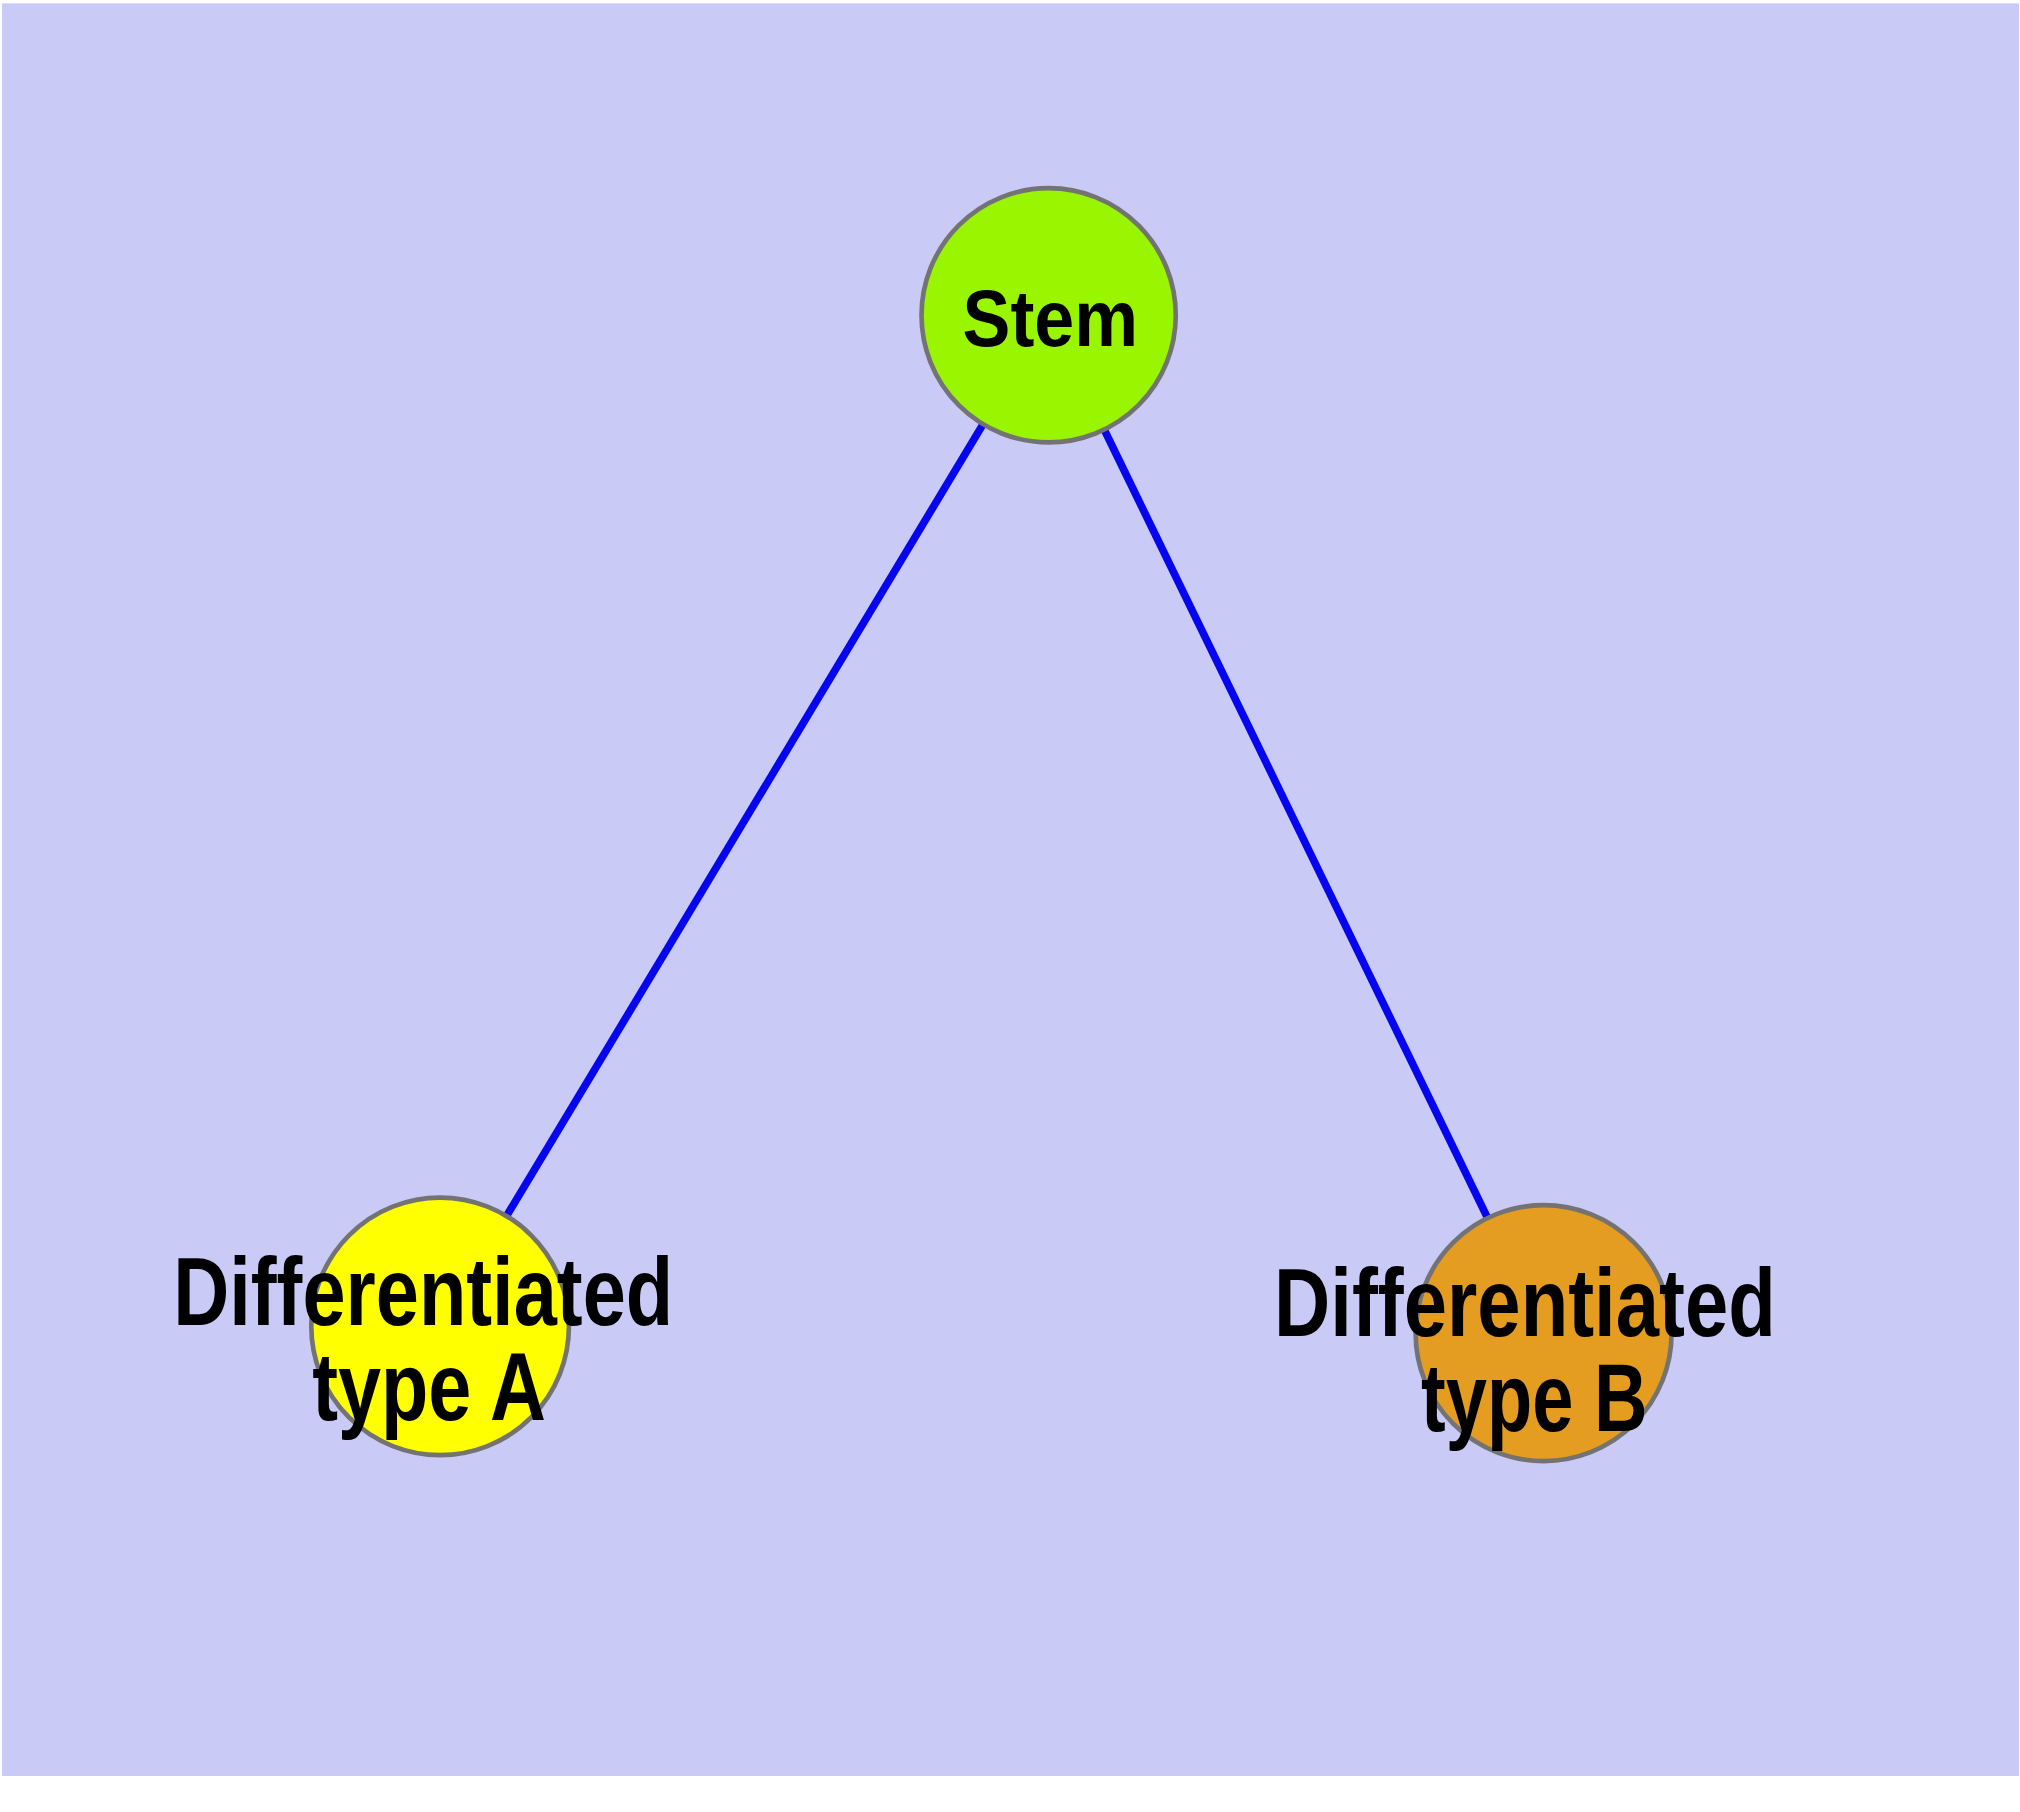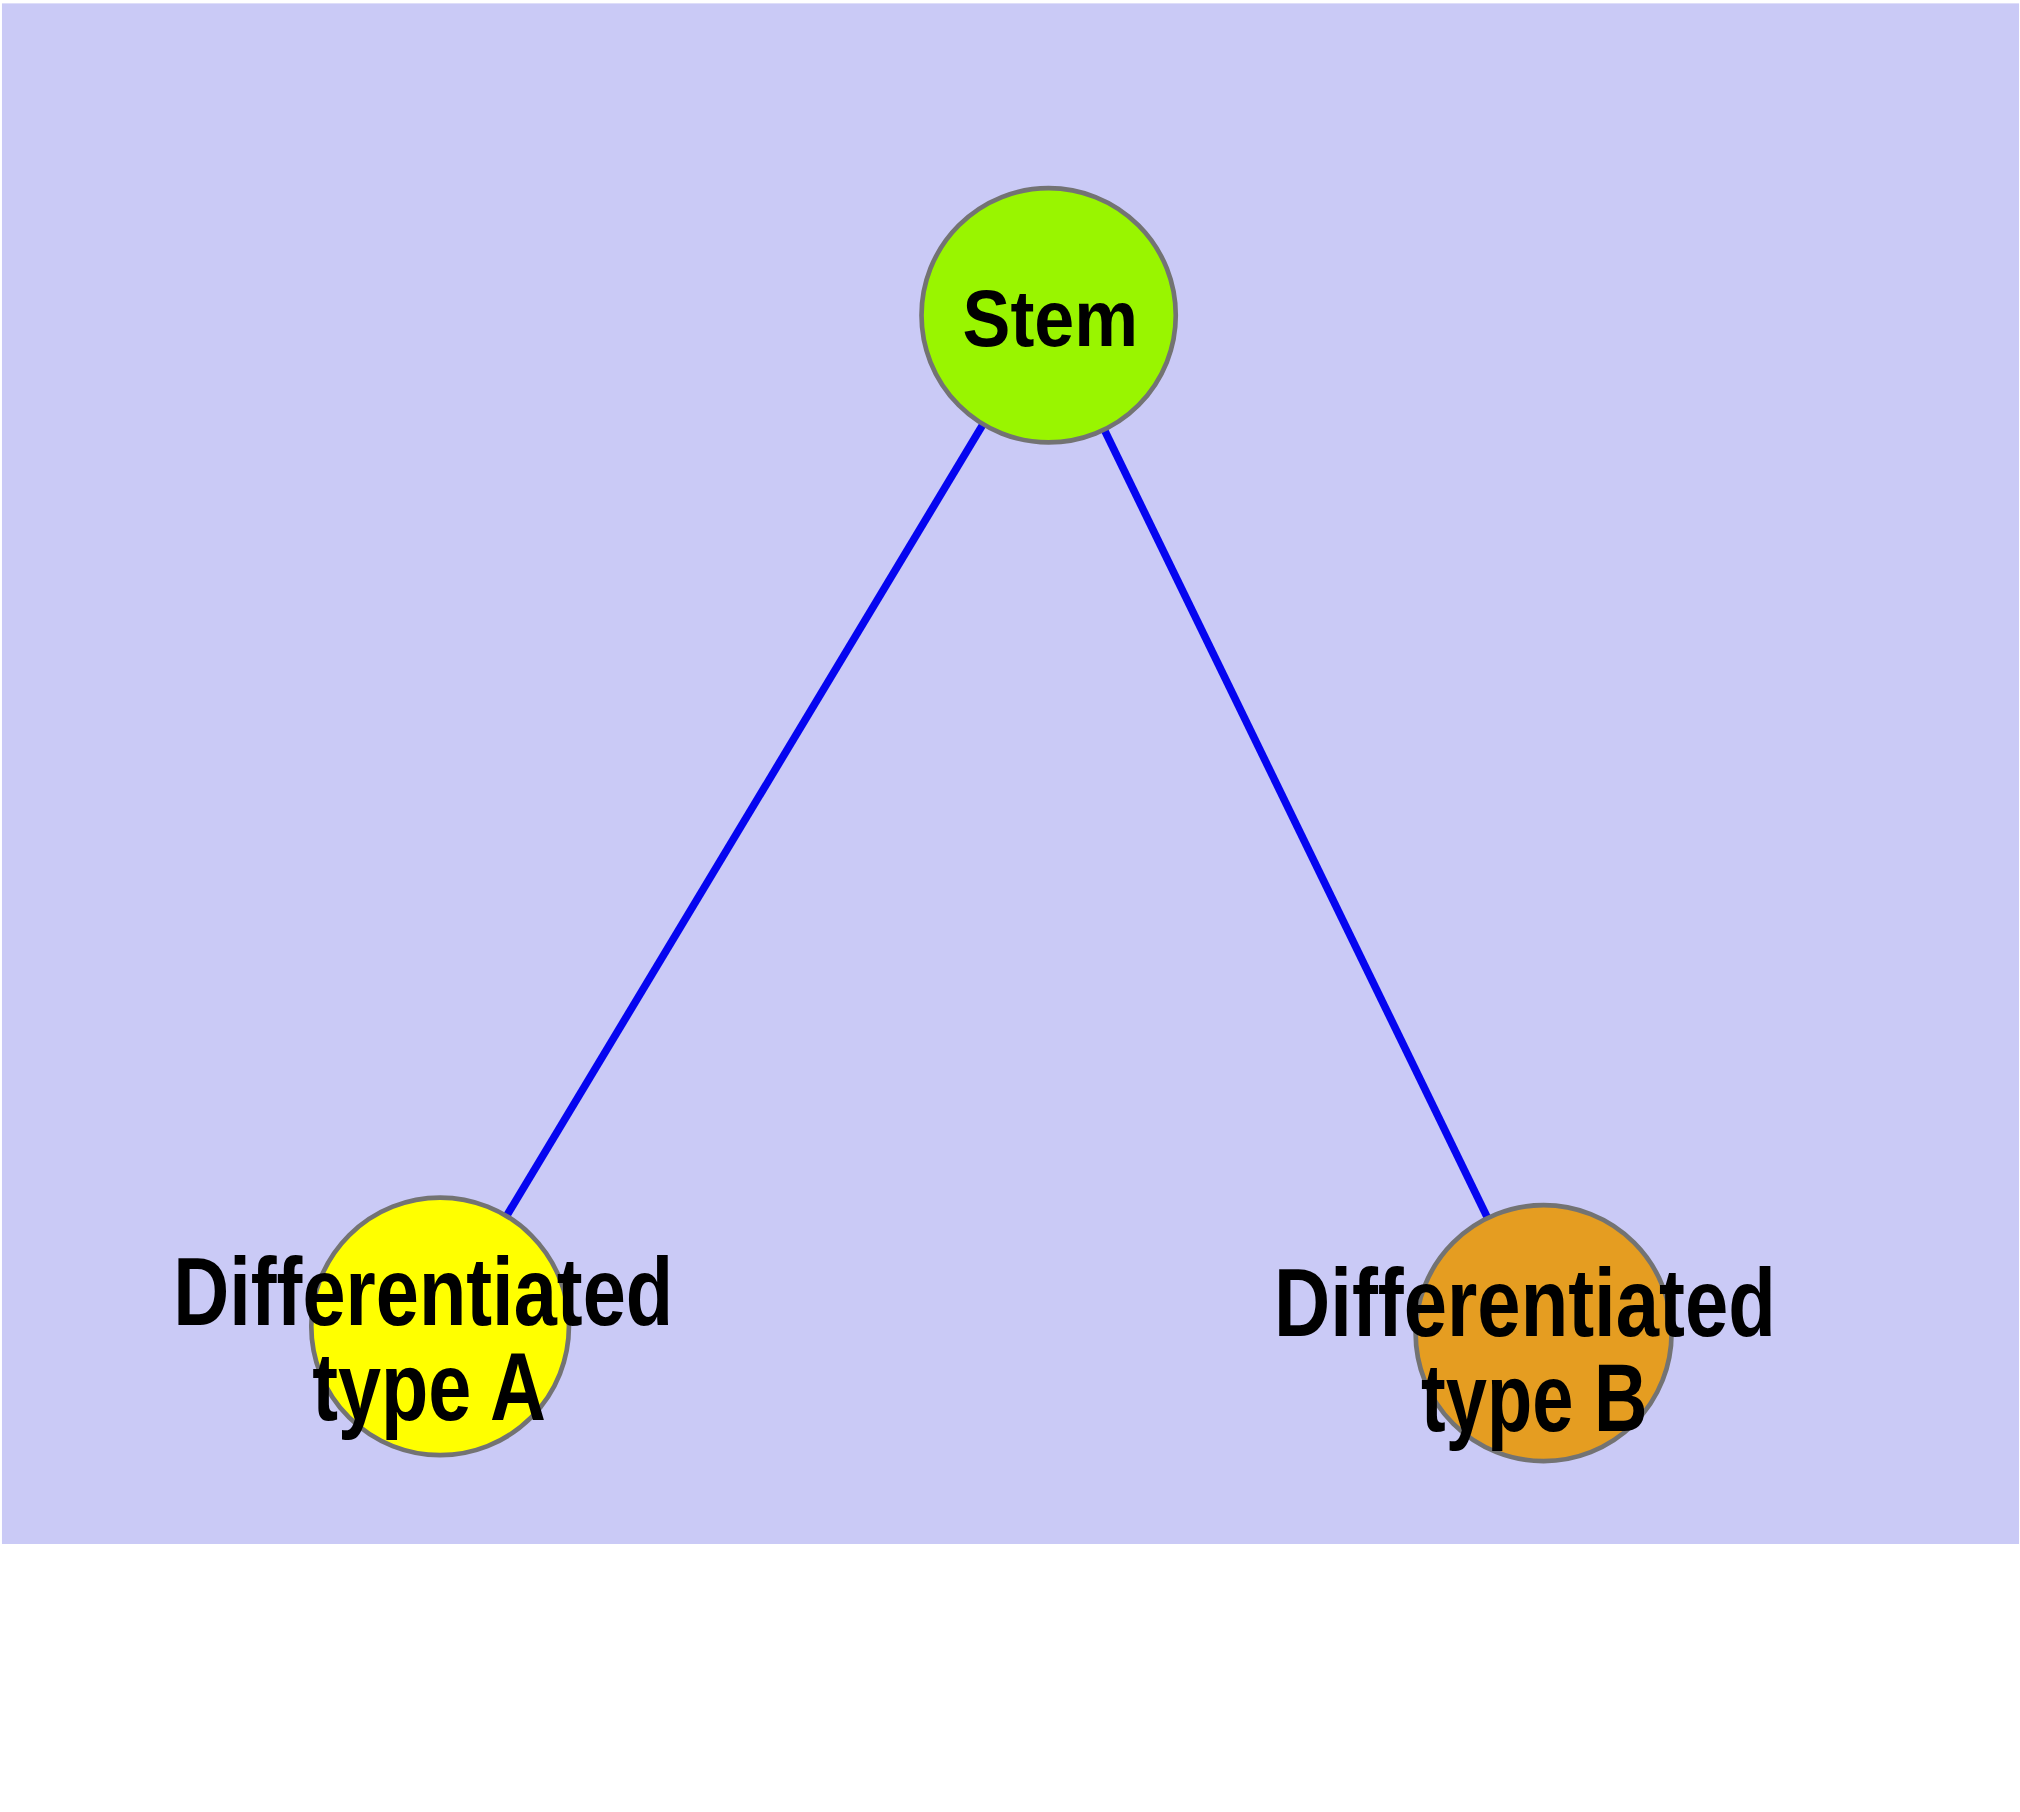--- a/index.html
+++ b/index.html
@@ -14,21 +14,21 @@
     --type-b-fill: #E59D21;
   }
   html, body {
     margin: 0;
     padding: 0;
     background: var(--page);
   }
   .page {
     position: relative;
     width: 2021px;
-    height: 1544px;
+    height: 1776px;
     background: var(--page);
     overflow: hidden;
     font-family: "Liberation Sans", sans-serif;
   }
   svg.graph {
     position: absolute;
     left: 0;
     top: 0;
     display: block;
   }

